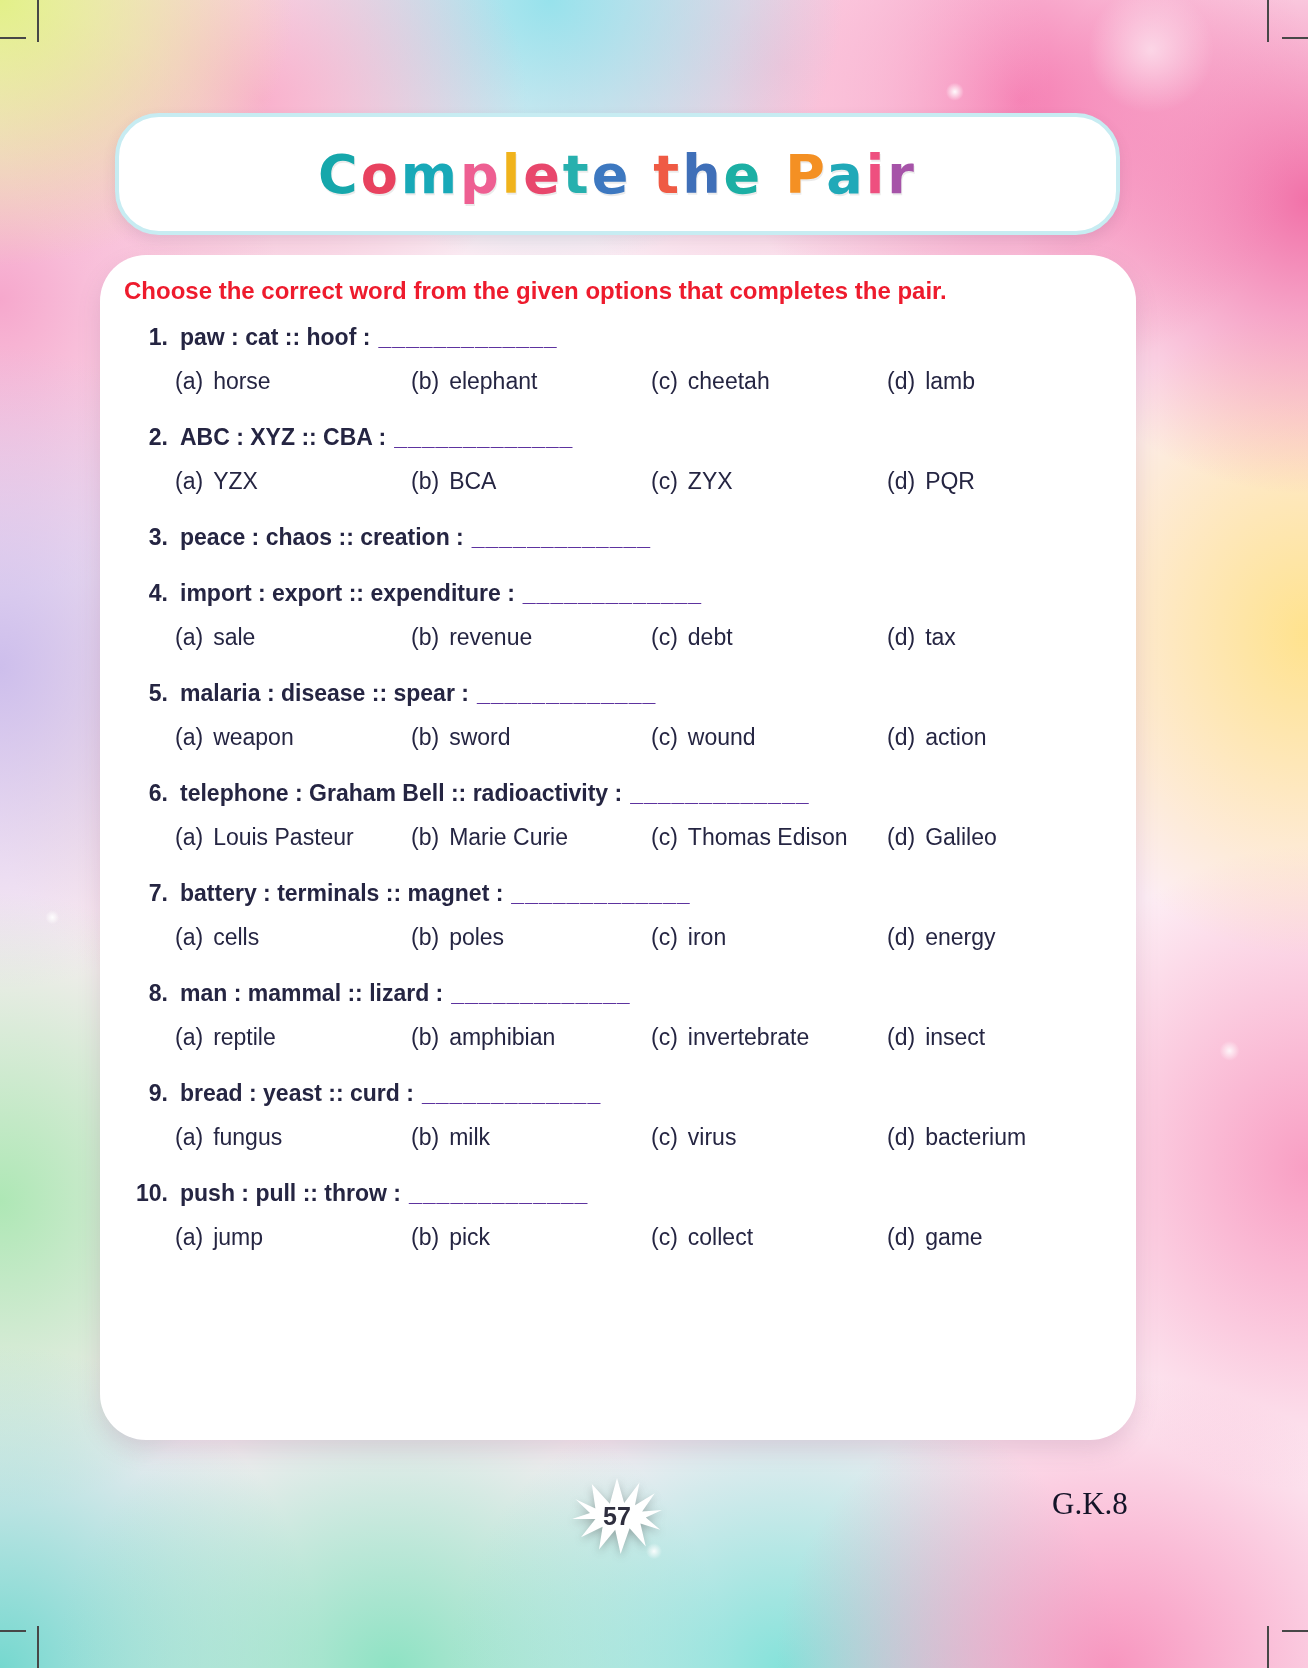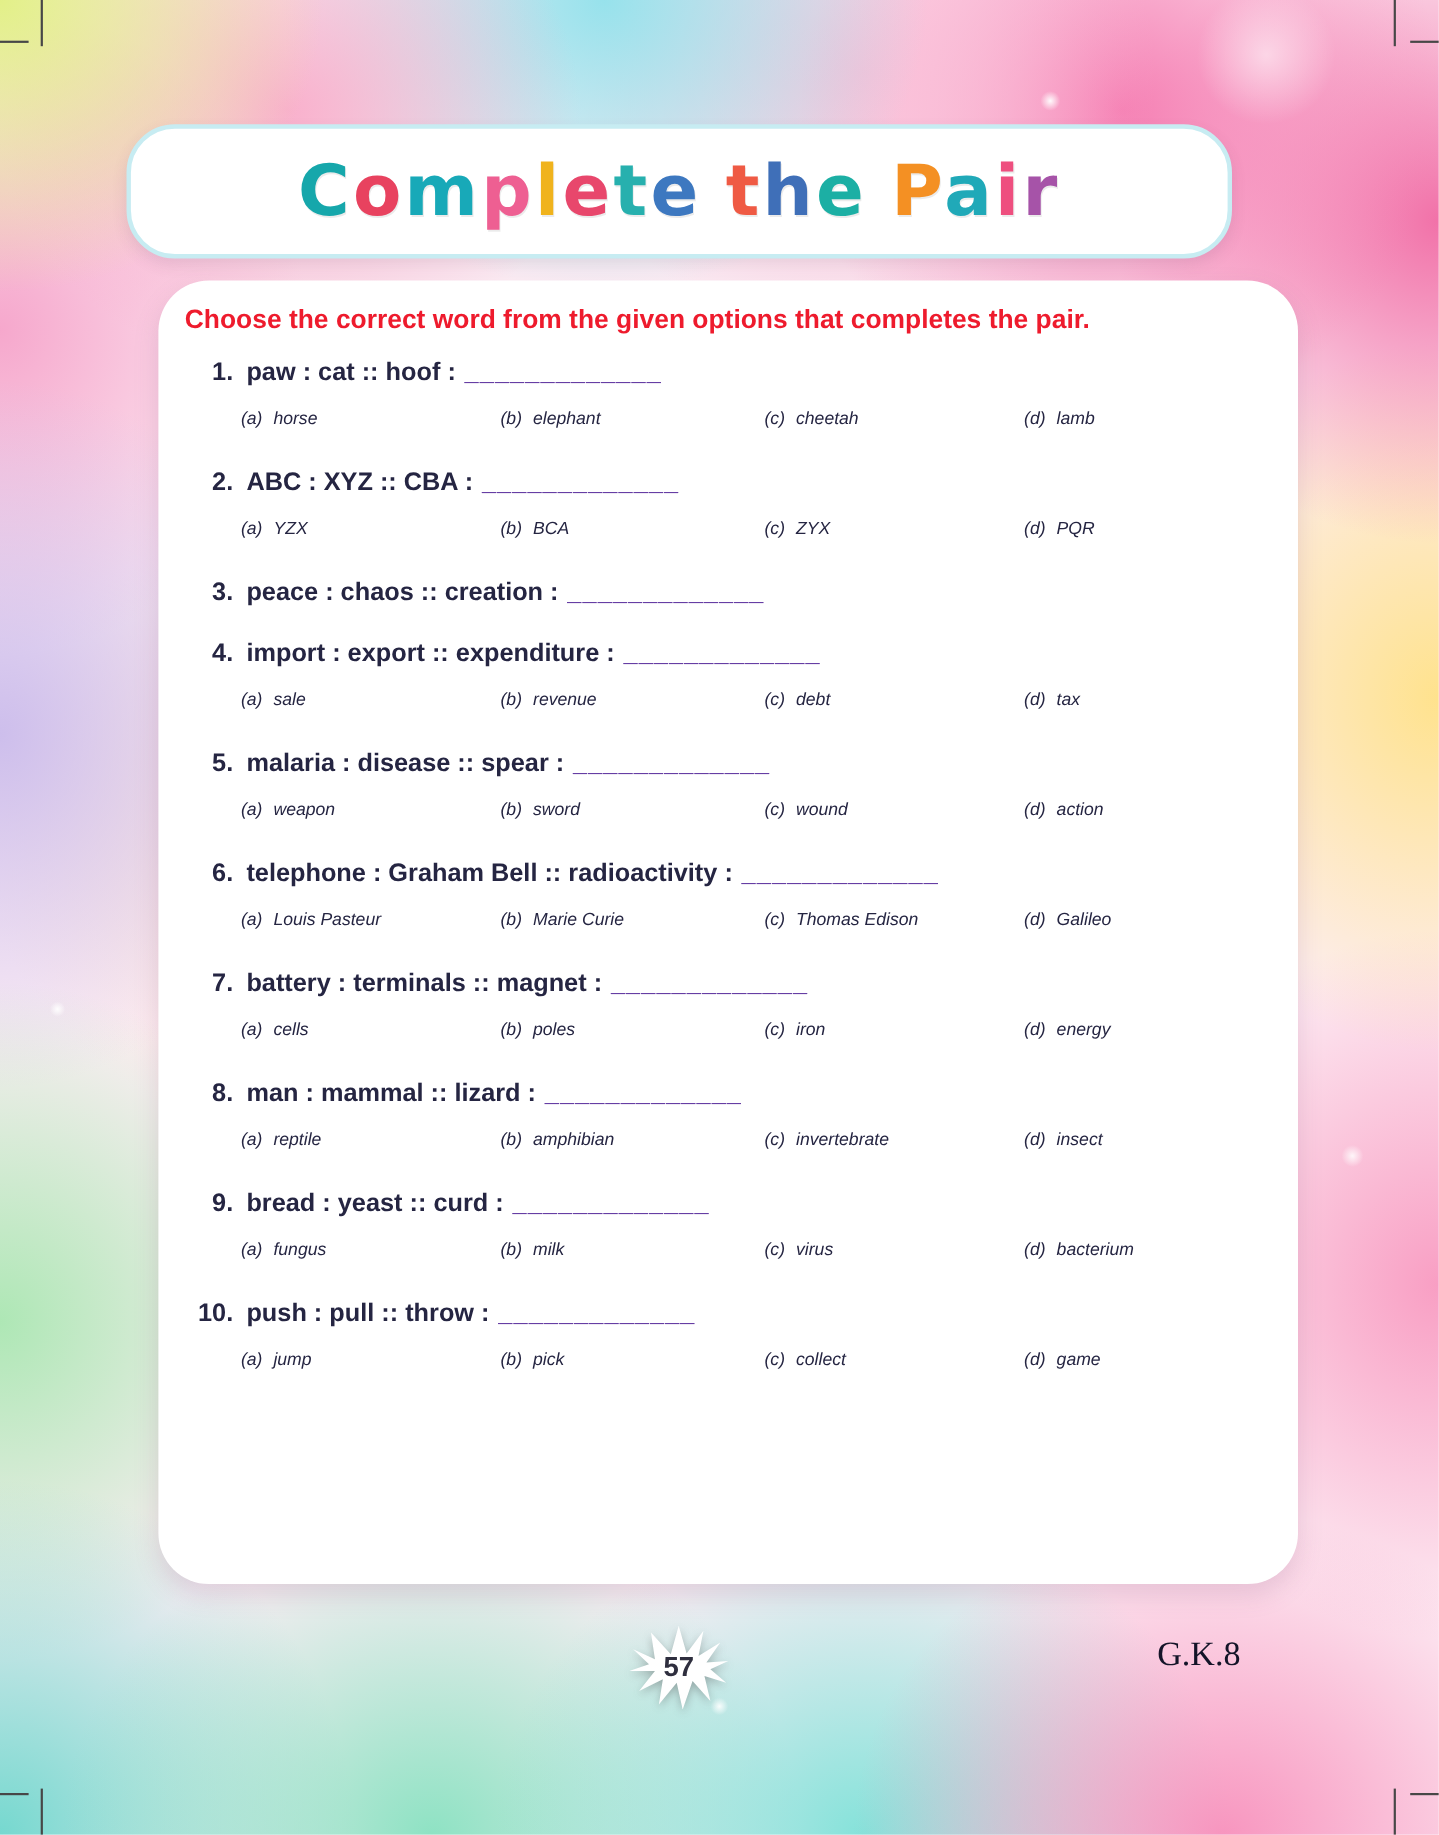--- a/index.html
+++ b/index.html
@@ -63,36 +63,35 @@
     border-radius: 44px;
     box-shadow: 0 6px 14px rgba(90, 60, 90, .12);
     display: flex;
     align-items: center;
     justify-content: center;
   }
 
   .title {
     font-family: "DejaVu Sans", sans-serif;
     font-weight: bold;
-    font-size: 64px;
+    font-size: 54px;
     letter-spacing: 3px;
     text-shadow: 1px 2px 0 rgba(0,0,0,.08);
     white-space: nowrap;
   }
   .title .title-space { display: inline-block; width: 22px; }
 
   .content-card {
     position: absolute;
     left: 100px; top: 255px;
     width: 1036px; height: 1185px;
     background: #ffffff;
     border-radius: 46px;
     box-shadow: 0 10px 22px rgba(140, 80, 120, .18);
     padding: 22px 30px 0 24px;
-    margin-left: 44px;
   }
 
   .instruction {
     color: #ee1b2d;
     font-weight: bold;
     font-size: 24px;
     line-height: 28px;
   }
 
   .questions { margin-top: 18px; }
@@ -117,24 +116,23 @@
     margin-left: 8px;
     letter-spacing: 1px;
     color: #4c1d95;
   }
 
   .opts {
     display: grid;
     grid-template-columns: 236px 240px 236px auto;
     margin-left: 51px;
     margin-top: 16px;
-    font-size: 16px;
+    font-size: 23px;
     line-height: 28px;
     color: #252542;
-    font-style: italic;
   }
   .opt { white-space: nowrap; }
   .opt-label { margin-right: 10px; }
 
   .badge-wrap {
     position: absolute;
     left: 572px; top: 1478px;
     width: 90px; height: 76px;
     filter: drop-shadow(0 3px 4px rgba(60,60,60,.35));
   }

